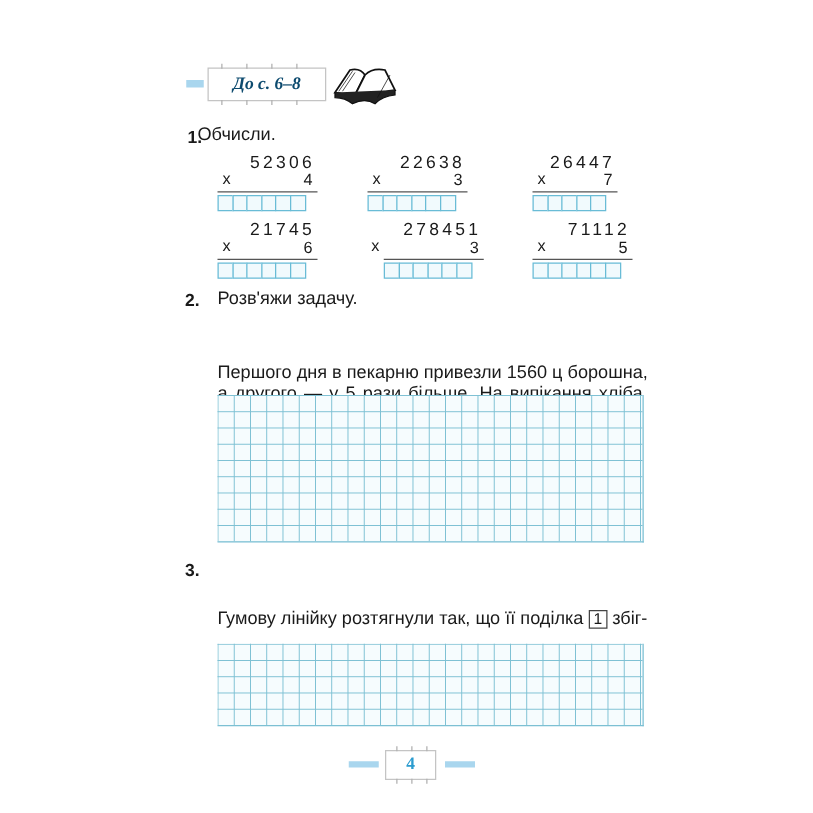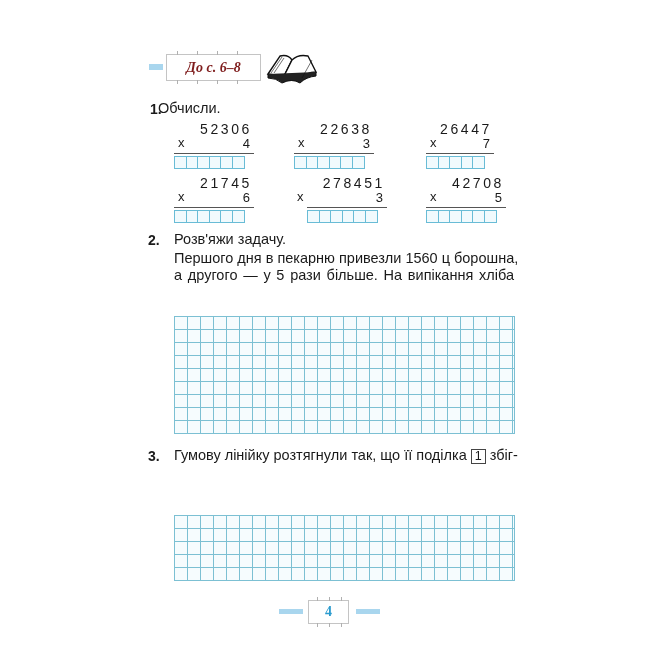--- a/index.html
+++ b/index.html
@@ -6,26 +6,26 @@
     body { width: 650px; height: 650px; position: relative; overflow: hidden;
       font-family: "Liberation Sans", sans-serif; color: #1a1a1a; }
 
     
     .hdr-dash { position: absolute; left: 149px; top: 64px; width: 14px; height: 6px; background: #a9d6ee; }
     .hdr-box { position: absolute; left: 166px; top: 54px; width: 95px; height: 27px;
       border: 1px solid #c4c4c4; box-sizing: border-box; }
     .hdr-box .tick { position: absolute; width: 1px; background: #b0b0b0; }
     .hdr-text { position: absolute; left: 0; right: 0; top: 5px; text-align: center;
       font-family: "Liberation Serif", serif; font-style: italic; font-weight: bold;
-      font-size: 14px; color: #7f1d1d; }
+      font-size: 14px; color: #0c4a6e; }
     .book { position: absolute; left: 266px; top: 52px; width: 52px; height: 32px; }
 
     .task-num { position: absolute; font-weight: bold; font-size: 14px; }
     .task-title { position: absolute; font-size: 14.5px; }
-    .para { position: absolute; font-size: 14.5px; line-height: 16.5px; text-align: justify; }
+    .para { position: absolute; font-size: 14.5px; line-height: 16.5px; text-align: justify; margin-top: 40px; }
     .para .line { display: block; text-align-last: justify; white-space: nowrap; }
     .para .line.last { text-align-last: left; }
 
     
     .mul { position: absolute; width: 80px; height: 52px; }
     .mul .x { position: absolute; left: 4px; top: 14px; font-size: 13px; }
     .mul .top { position: absolute; right: 2px; top: 0; font-size: 14px; letter-spacing: 2.6px; }
     .mul .bot { position: absolute; right: 4px; top: 15px; font-size: 13px; }
     .mul .rule { position: absolute; left: 0; right: 0; top: 32px; height: 1px; background: #555; }
     .mul .cells { position: absolute; left: 0; top: 35px; display: flex; }
@@ -139,21 +139,21 @@
       <div class="cell"></div>
       <div class="cell"></div>
       <div class="cell"></div>
       <div class="cell"></div>
       <div class="cell"></div>
       <div class="cell"></div>
     </div>
 </div>
 <div class="mul" style="left:426px;top:175px">
   <span class="x">x</span>
-  <span class="top">42708</span>
+  <span class="top">71112</span>
   <span class="bot">5</span>
   <div class="rule"></div>
   <div class="cells">
       <div class="cell"></div>
       <div class="cell"></div>
       <div class="cell"></div>
       <div class="cell"></div>
       <div class="cell"></div>
       <div class="cell"></div>
     </div>

